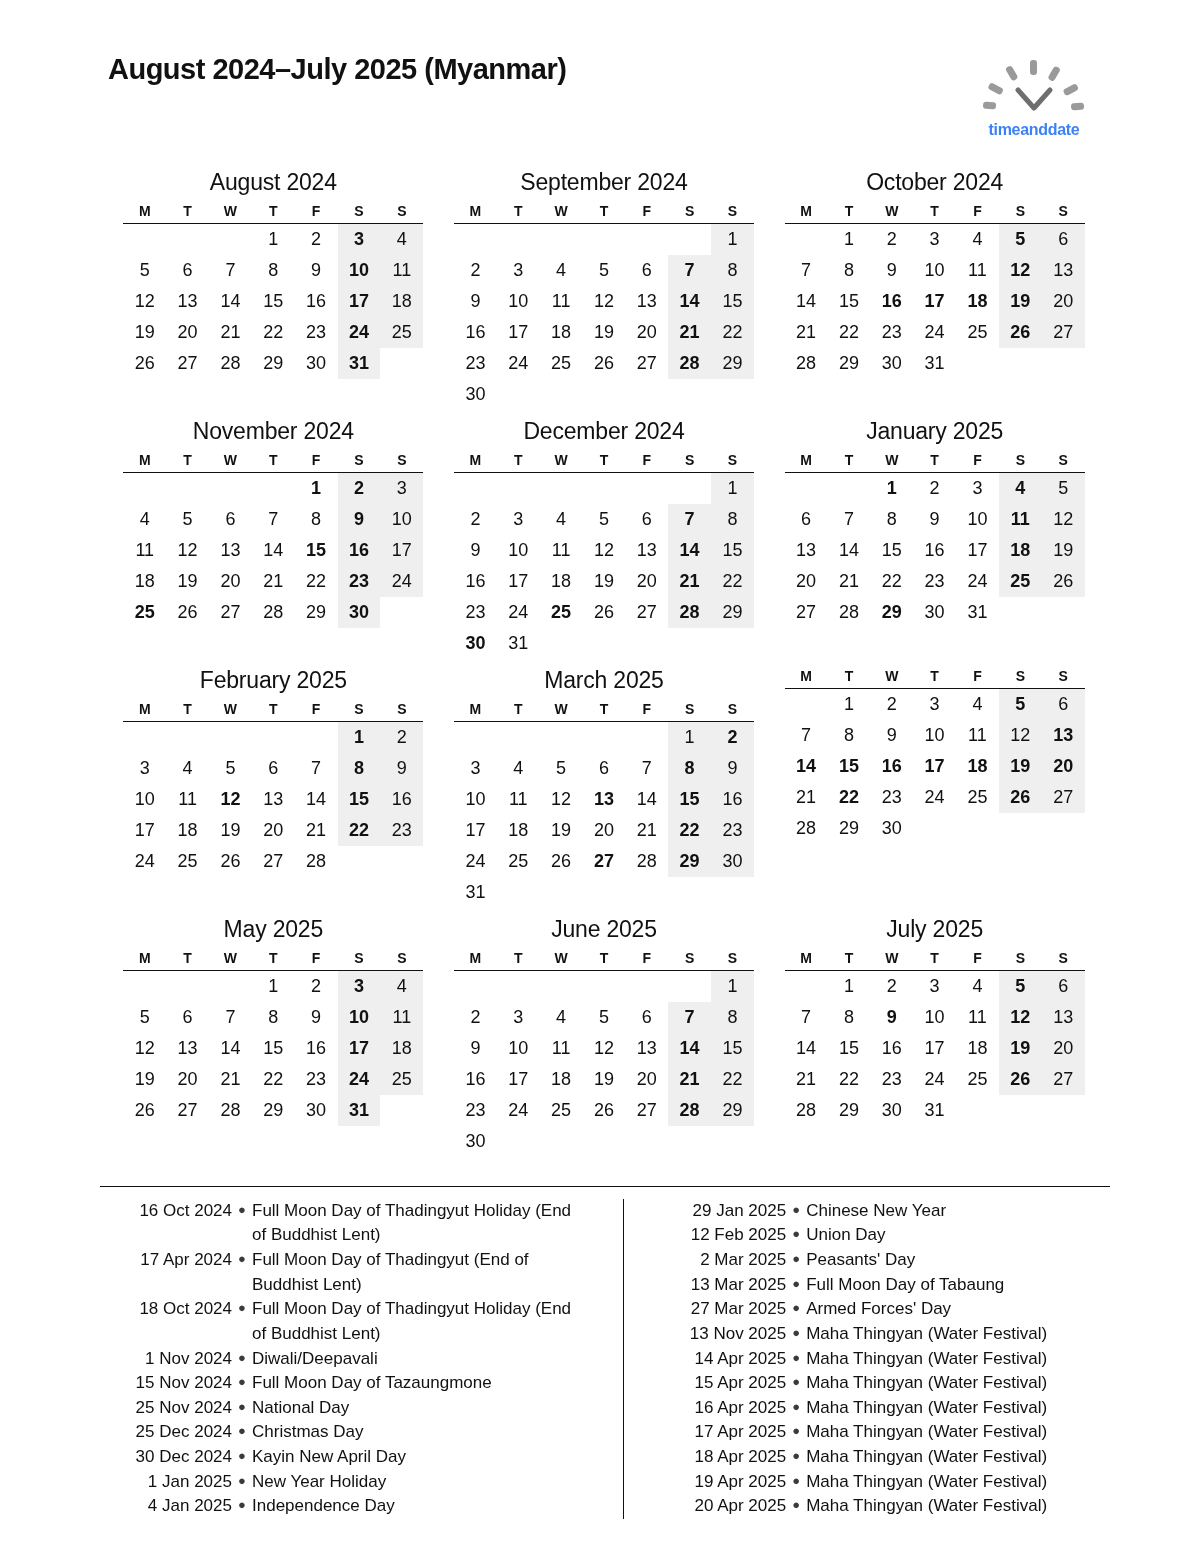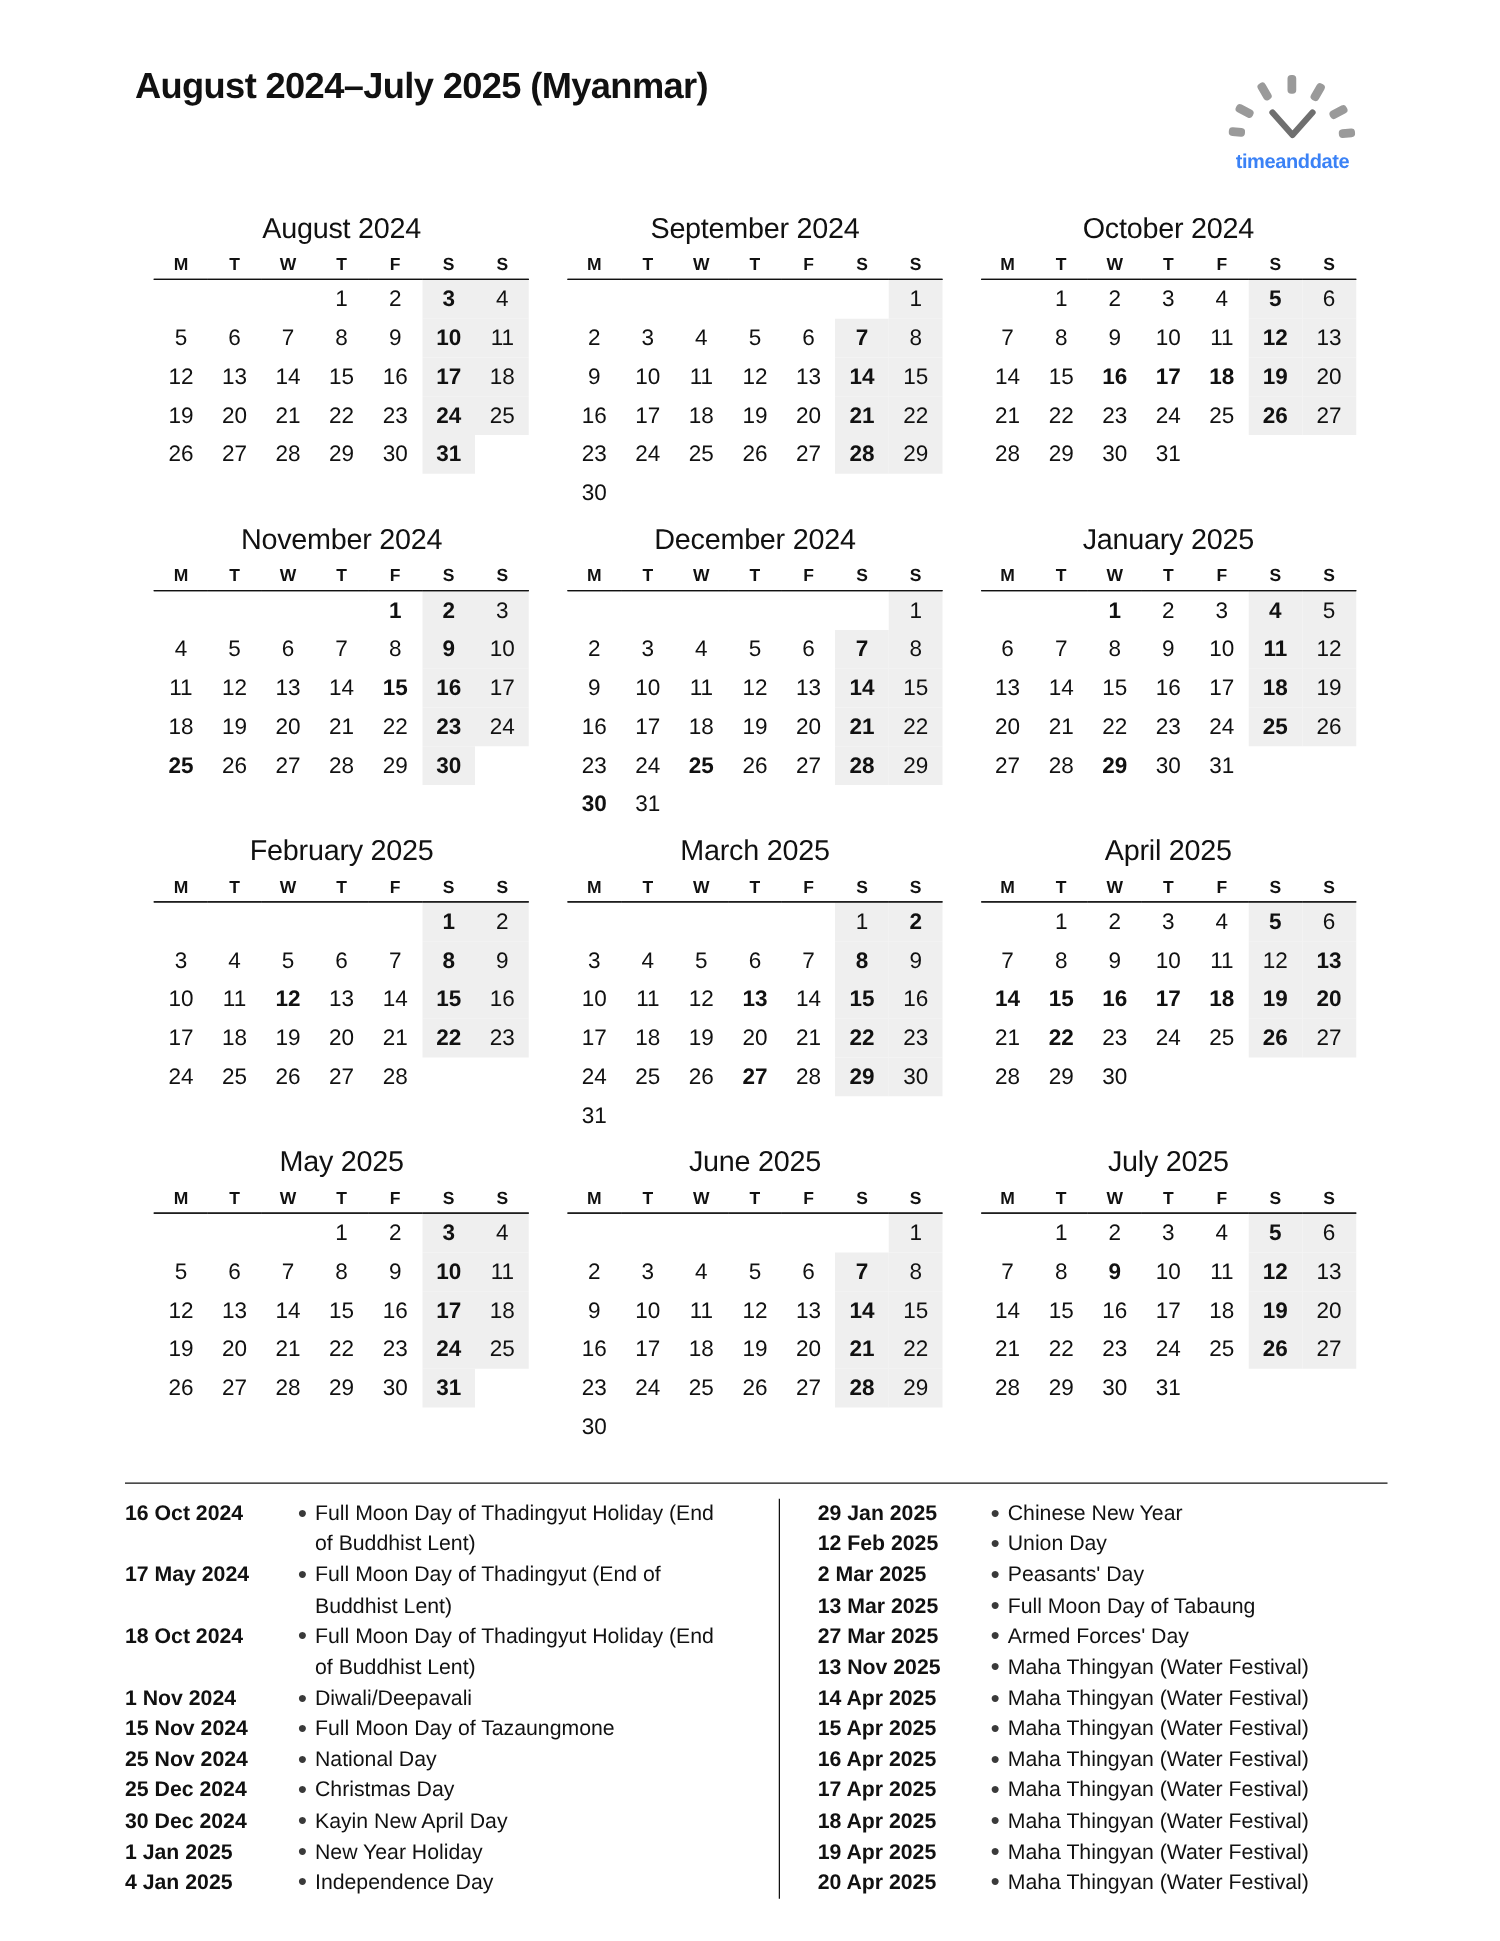--- a/index.html
+++ b/index.html
@@ -111,22 +111,22 @@
     padding-right: 0;
     margin-left: 37px;
   }
   .legend-row {
     display: flex;
     align-items: flex-start;
     font-size: 17px;
     line-height: 1.45;
   }
   .legend-date {
-    font-weight: bold;
-    text-align: left;
+    font-weight: normal;
+    text-align: right;
     width: 132px;
     flex: 0 0 132px;
     white-space: nowrap;
   }
   .legend-dot {
     flex: 0 0 20px;
     text-align: center;
     color: #3a3a3a;
     font-size: 13px;
     line-height: 1.7;
@@ -685,21 +685,20 @@
               <td class="empty">&nbsp;</td>
               <td class="empty">&nbsp;</td>
               <td class="empty">&nbsp;</td>
               <td class="empty">&nbsp;</td>
               <td class="empty">&nbsp;</td>
             </tr>
           </tbody>
         </table>
       </div>
       <div class="month">
-        <div class="month-name">April 2025</div>
         <table class="cal">
           <thead>
             <tr>
               <th>M</th>
               <th>T</th>
               <th>W</th>
               <th>T</th>
               <th>F</th>
               <th>S</th>
               <th>S</th>
@@ -957,21 +956,21 @@
   <div class="legend-wrap">
     <div class="legend-rule"></div>
     <div class="legend">
       <div class="legend-col">
           <div class="legend-row">
             <div class="legend-date">16 Oct 2024</div>
             <div class="legend-dot">●</div>
             <div class="legend-name">Full Moon Day of Thadingyut Holiday (End of Buddhist Lent)</div>
           </div>
           <div class="legend-row">
-            <div class="legend-date">17 May 2024</div>
+            <div class="legend-date">17 Apr 2024</div>
             <div class="legend-dot">●</div>
             <div class="legend-name">Full Moon Day of Thadingyut (End of Buddhist Lent)</div>
           </div>
           <div class="legend-row">
             <div class="legend-date">18 Oct 2024</div>
             <div class="legend-dot">●</div>
             <div class="legend-name">Full Moon Day of Thadingyut Holiday (End of Buddhist Lent)</div>
           </div>
           <div class="legend-row">
             <div class="legend-date">1 Nov 2024</div>

